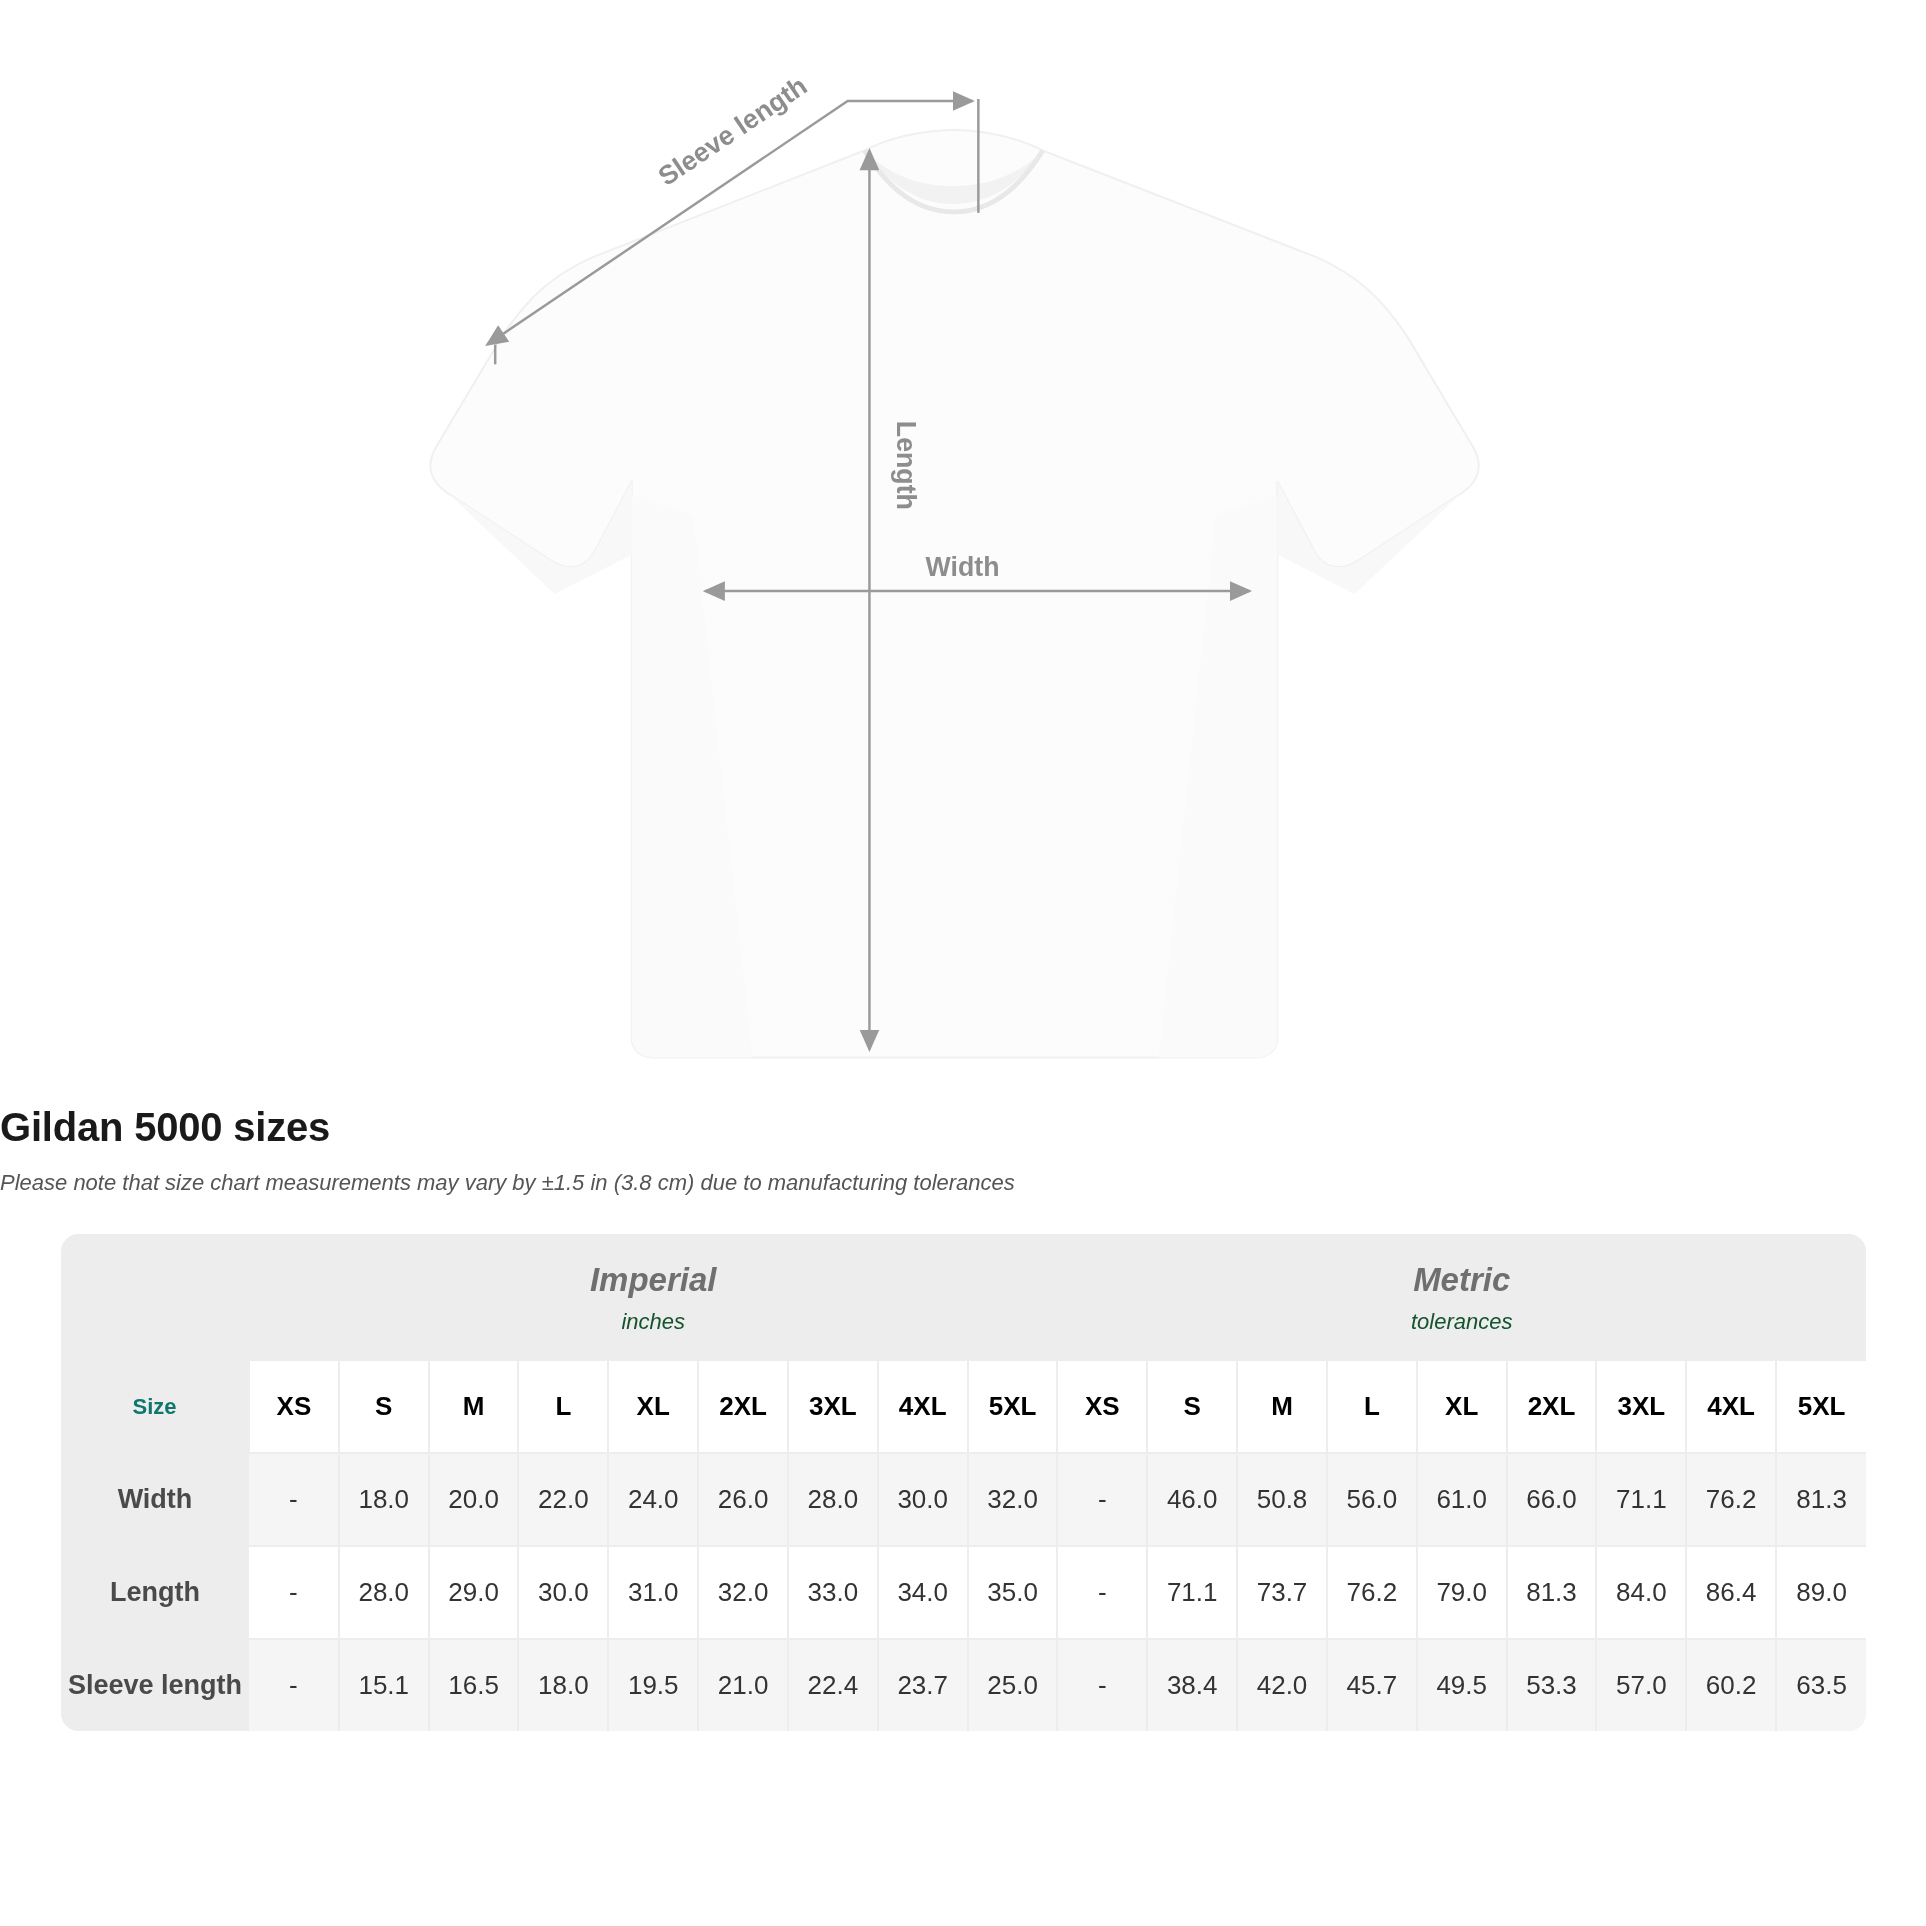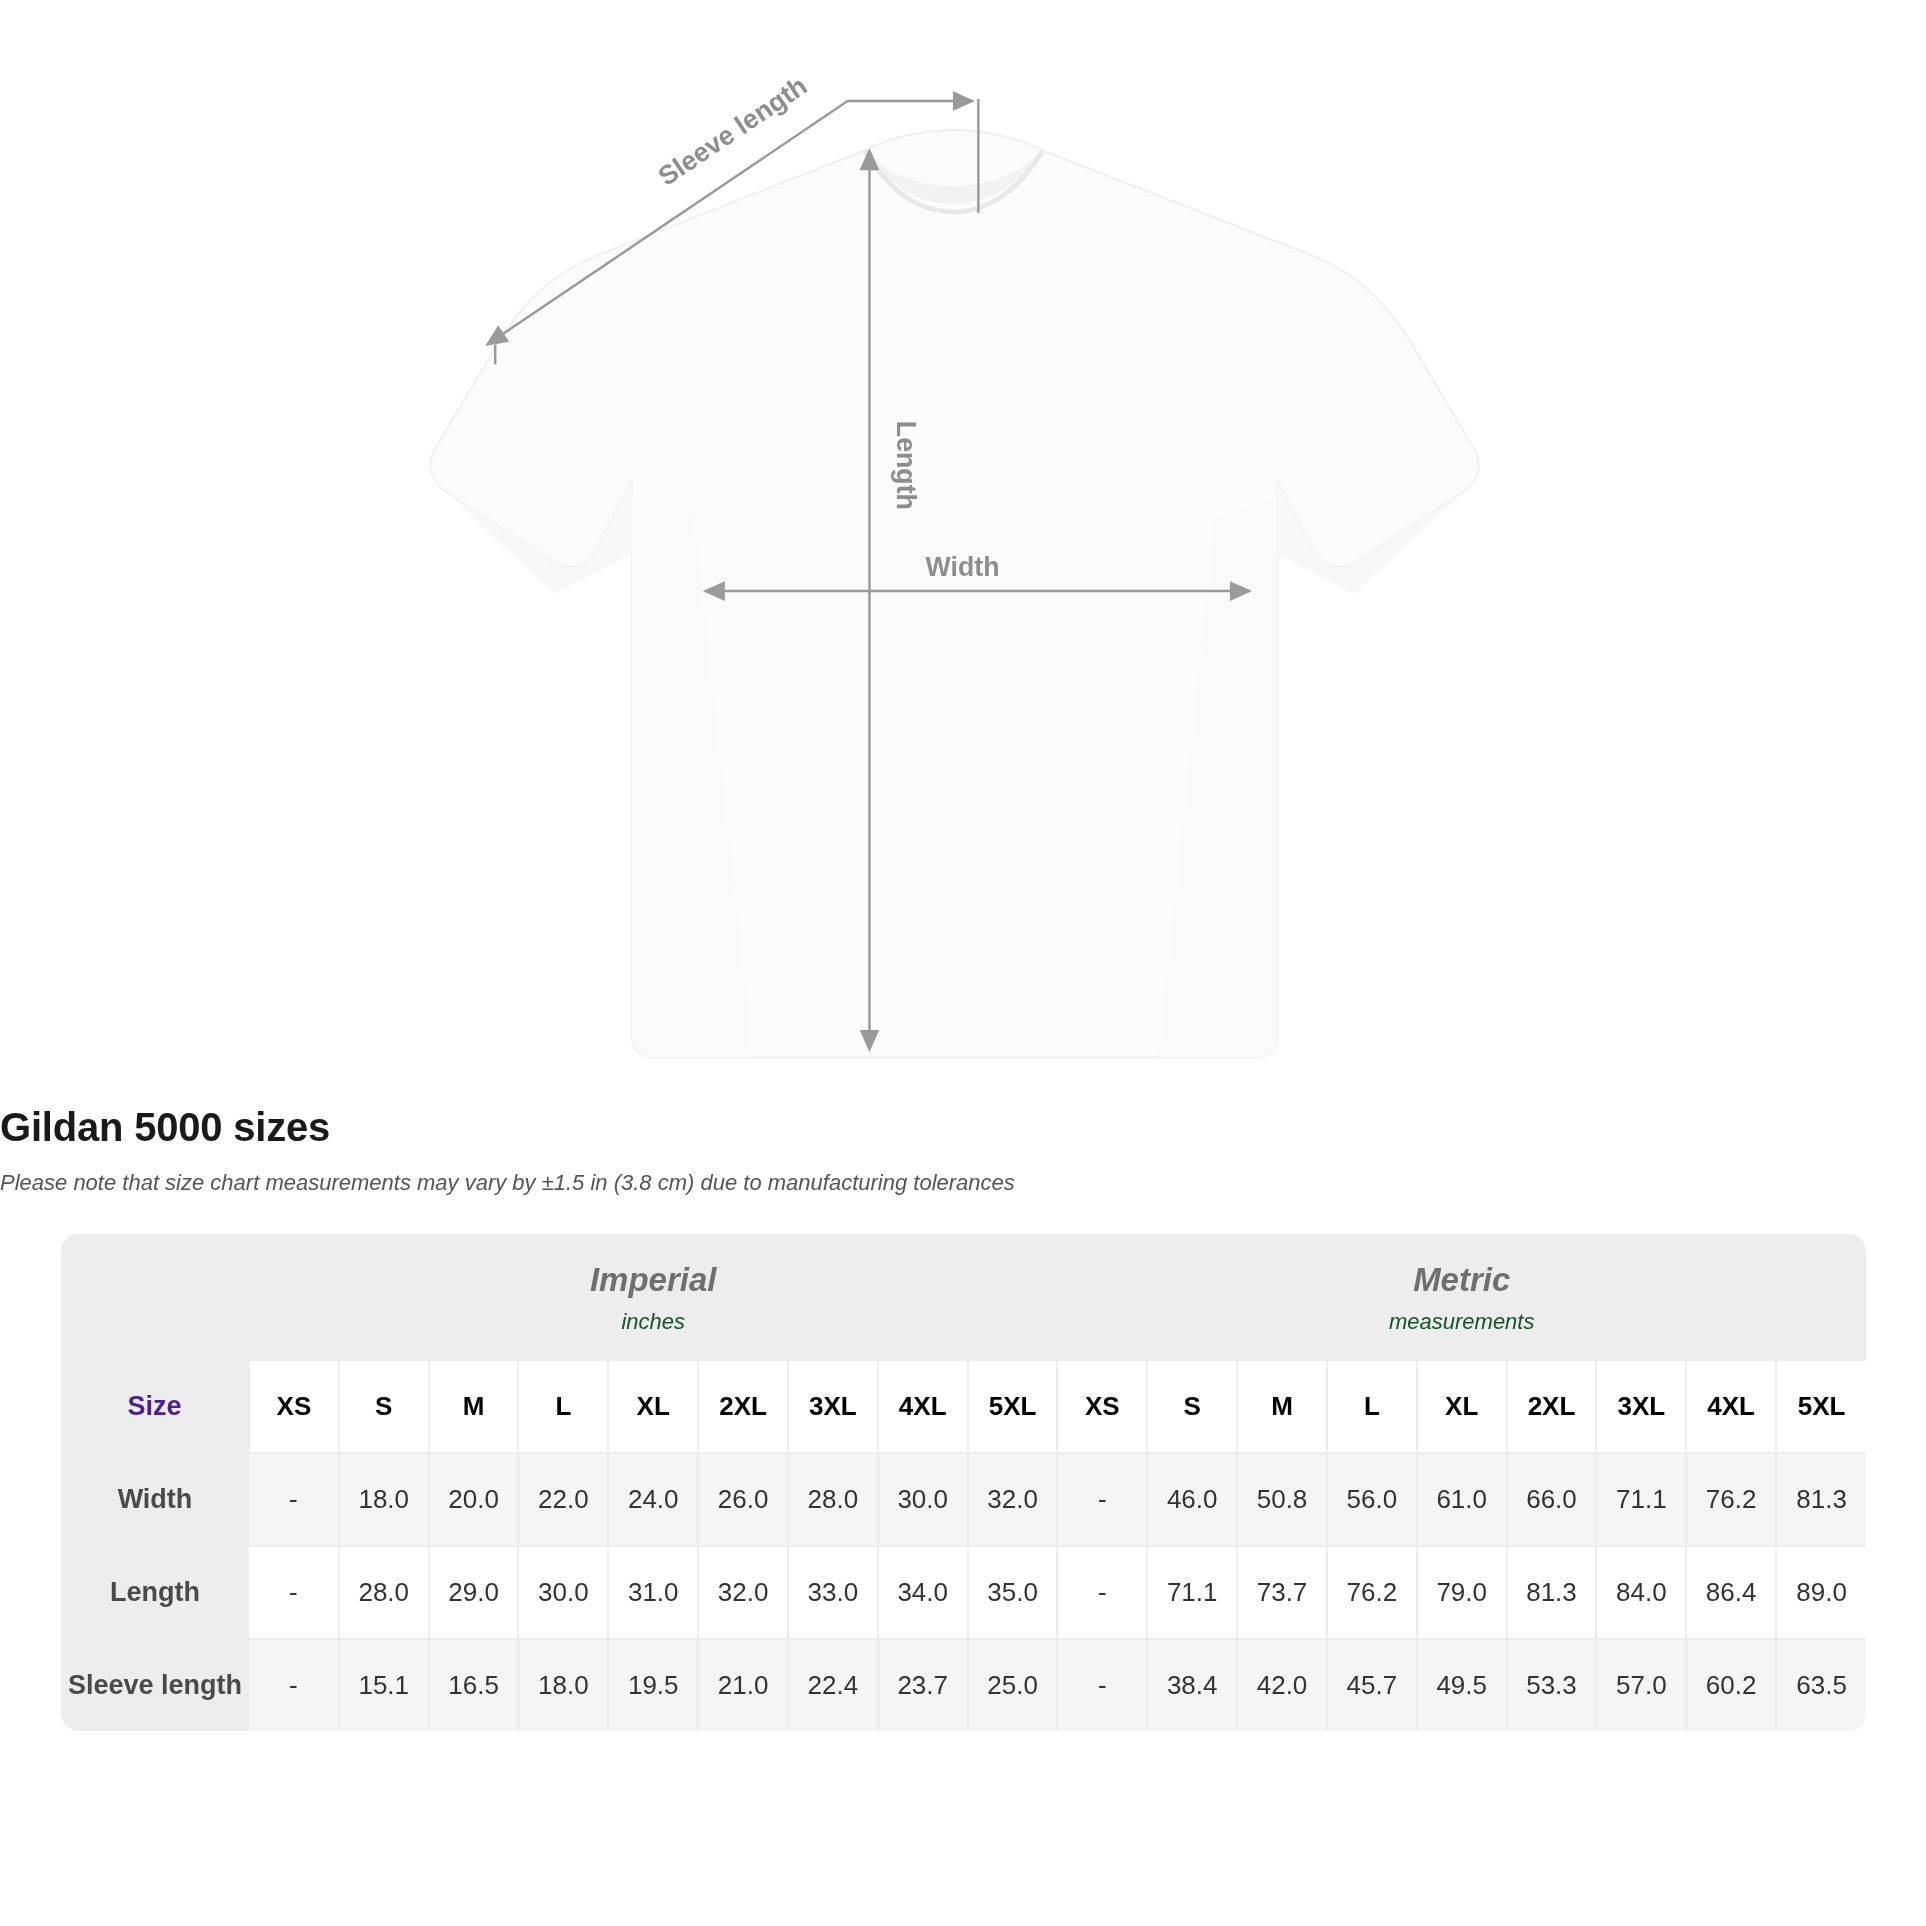--- a/index.html
+++ b/index.html
@@ -91,22 +91,22 @@
     background: #ffffff;
     height: 91px;
     font-weight: bold;
     color: #000000;
     font-size: 26px;
     border-right: 2px solid #ededed;
   }
   tr.size-row td:last-child { border-right: none; }
   tr.size-row td.rowlabel {
     background: #ededed;
-    font-size: 27px;
-    color: #4c1d95;
+    font-size: 22px;
+    color: #0f766e;
     margin-left: 8px;
   }
 
   tr.data-row td {
     height: 91px;
     font-size: 26px;
     border-right: 2px solid #ededed;
     border-top: 2px solid #ededed;
   }
   tr.data-row td:last-child { border-right: none; }
@@ -207,21 +207,21 @@
       </colgroup>
       <tbody>
         <tr class="unit-header">
           <td></td>
           <td colspan="9">
             <div class="unit-name">Imperial</div>
             <div class="unit-sub">inches</div>
           </td>
           <td colspan="9">
             <div class="unit-name">Metric</div>
-            <div class="unit-sub">measurements</div>
+            <div class="unit-sub">tolerances</div>
           </td>
         </tr>
 
         <tr class="size-row">
           <td class="rowlabel">Size</td>
           <td>XS</td>
           <td>S</td>
           <td>M</td>
           <td>L</td>
           <td>XL</td>

